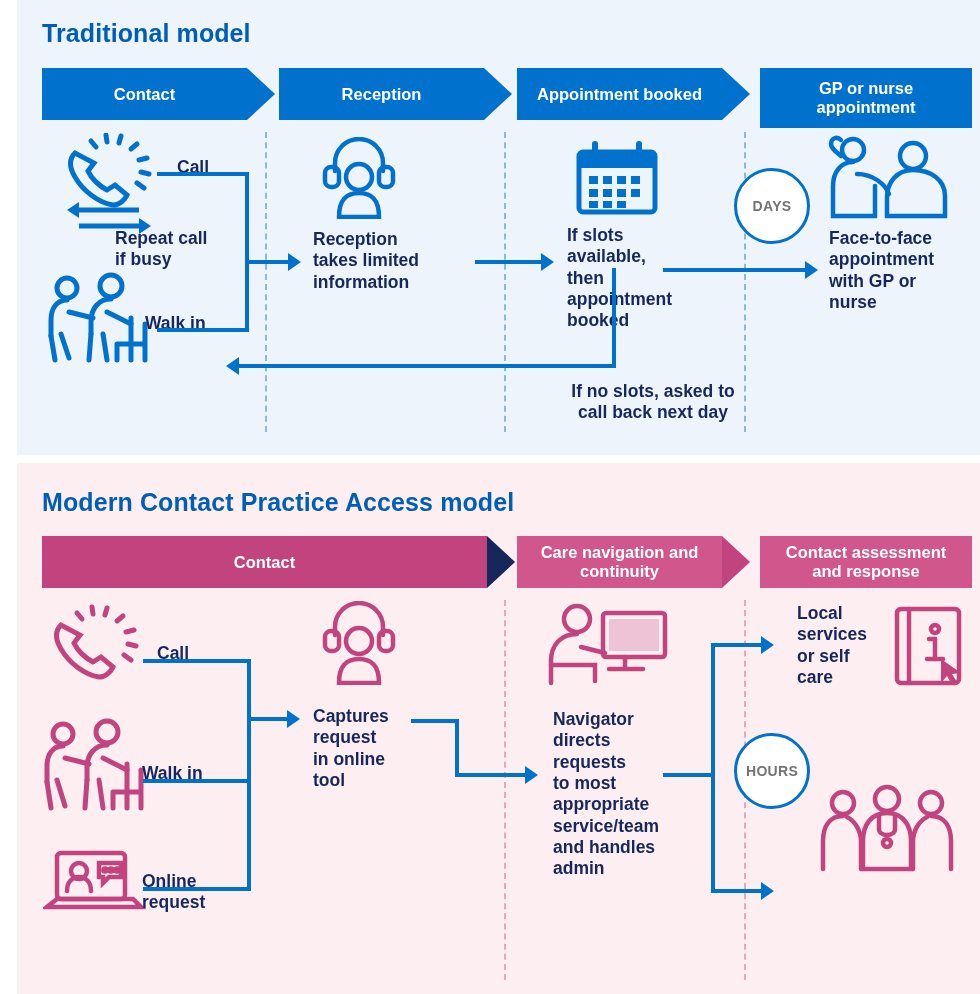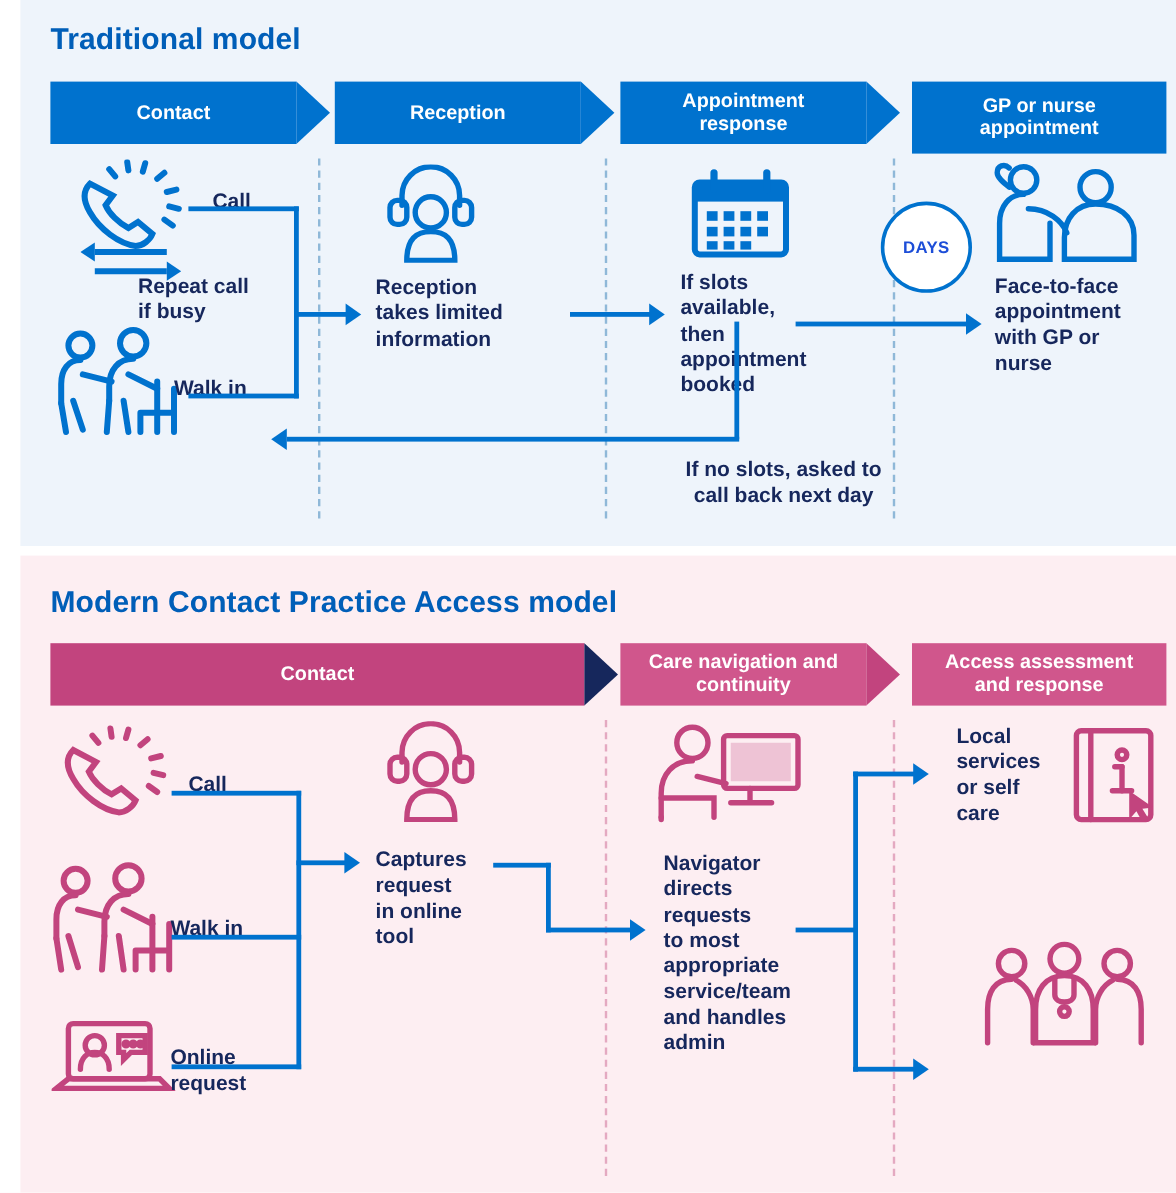--- a/index.html
+++ b/index.html
@@ -104,21 +104,21 @@
   .circle {
     position: absolute;
     border-radius: 50%;
     background: #ffffff;
     border: 3px solid #0072ce;
     display: flex;
     align-items: center;
     justify-content: center;
     font-size: 14px;
     font-weight: bold;
-    color: #1d4ed8;
+    color: #737373;
     letter-spacing: .3px;
   }
 
   
   .hline {
     position: absolute;
     background: #0072ce;
     height: 4px;
   }
   .vline {
@@ -155,21 +155,21 @@
 
     <div class="panel-title">Traditional model</div>
 
     <div class="bar bar-blue chev-blue" style="left:25px; top:68px; width:205px; height:52px;">
       <span>Contact</span>
     </div>
     <div class="bar bar-blue chev-blue" style="left:262px; top:68px; width:205px; height:52px;">
       <span>Reception</span>
     </div>
     <div class="bar bar-blue chev-blue" style="left:500px; top:68px; width:205px; height:52px;">
-      <span>Appointment response</span>
+      <span>Appointment booked</span>
     </div>
     <div class="bar bar-blue" style="left:743px; top:68px; width:212px; height:60px;">
       <span>GP or nurse appointment</span>
     </div>
 
     <div class="vdash" style="left:248px; top:132px; height:300px;"></div>
     <div class="vdash" style="left:487px; top:132px; height:300px;"></div>
     <div class="vdash" style="left:727px; top:132px; height:300px;"></div>
 
     <div class="icon" style="left:40px; top:133px;">
@@ -302,21 +302,21 @@
 
     <div class="panel-title">Modern Contact Practice Access model</div>
 
     <div class="bar bar-pink chev-navy" style="left:25px; top:73px; width:445px; height:52px;">
       <span>Contact</span>
     </div>
     <div class="bar bar-pink2 chev-pink" style="left:500px; top:73px; width:205px; height:52px;">
       <span>Care navigation and continuity</span>
     </div>
     <div class="bar bar-pink2" style="left:743px; top:73px; width:212px; height:52px;">
-      <span>Access assessment and response</span>
+      <span>Contact assessment and response</span>
     </div>
 
     <div class="vdash-pink" style="left:487px; top:137px; height:380px;"></div>
     <div class="vdash-pink" style="left:727px; top:137px; height:380px;"></div>
 
     <div class="icon" style="left:26px; top:140px;">
       <svg width="110" height="82" viewBox="0 0 110 82">
         <path d="M18 22 C12 28 12 36 18 46 C26 60 42 72 56 74 C62 74 68 69 70 64 L58 54 L50 59 C42 55 34 47 31 40 L37 32 Z" fill="none" stroke="#c2447e" stroke-width="5" stroke-linecap="round"></path>
         <g stroke="#c2447e" stroke-width="5" stroke-linecap="round">
           <line x1="62" y1="12" x2="64" y2="5"></line>
@@ -414,20 +414,23 @@
           <path d="M70 30 C54 30 46 42 46 58 L46 86 L94 86 L94 58 C94 42 86 30 70 30Z"></path>
           <path d="M62 32 L62 46 C62 54 78 54 78 46 L78 32"></path>
           <circle cx="70" cy="60" r="4"></circle>
           <circle cx="114" cy="20" r="11"></circle>
           <path d="M114 33 C128 33 134 44 134 58 L134 86"></path>
           <path d="M96 86 L96 58 C96 48 102 38 110 34"></path>
         </g>
       </svg>
     </div>
 
+    <div class="circle" style="left:717px; top:270px; width:70px; height:70px;">
+      <span>HOURS</span>
+    </div>
 
     <div class="txt" style="left:140px; top:180px; width:110px;">Call</div>
     <div class="txt" style="left:125px; top:300px; width:130px;">Walk in</div>
     <div class="txt" style="left:125px; top:408px; width:140px;">Online<br>request</div>
 
     <div class="txt" style="left:296px; top:243px; width:180px;">Captures<br>request<br>in online<br>tool</div>
 
     <div class="txt" style="left:536px; top:246px; width:190px;">Navigator<br>directs<br>requests<br>to most<br>appropriate<br>service/team<br>and handles<br>admin</div>
 
     <div class="txt" style="left:780px; top:140px; width:110px;">Local<br>services<br>or self<br>care</div>

